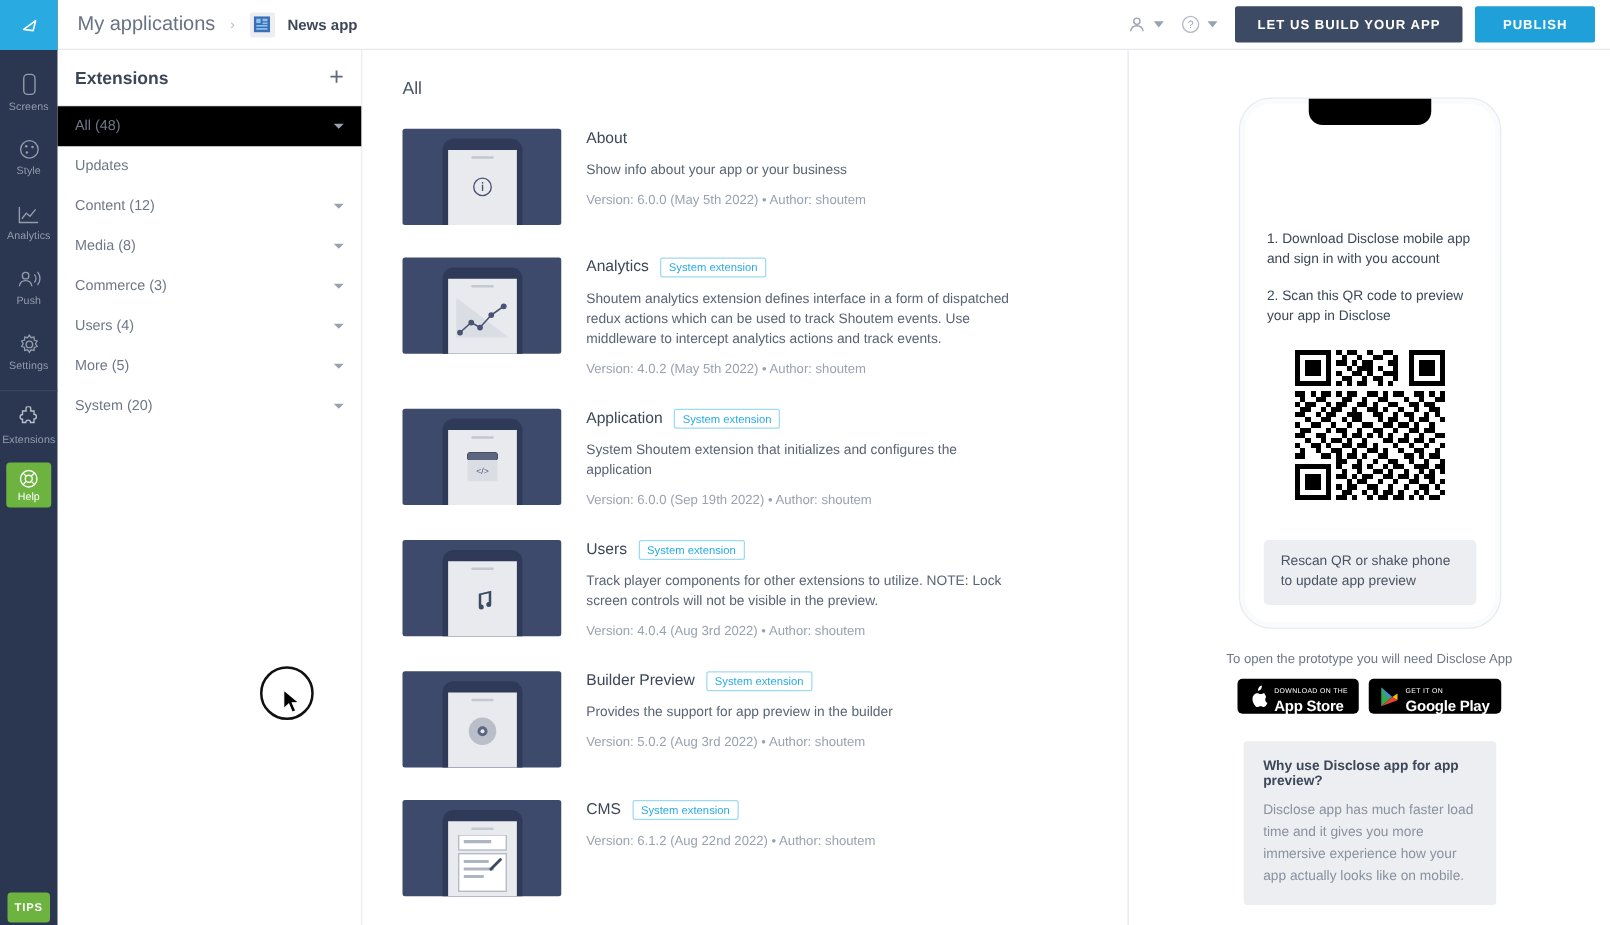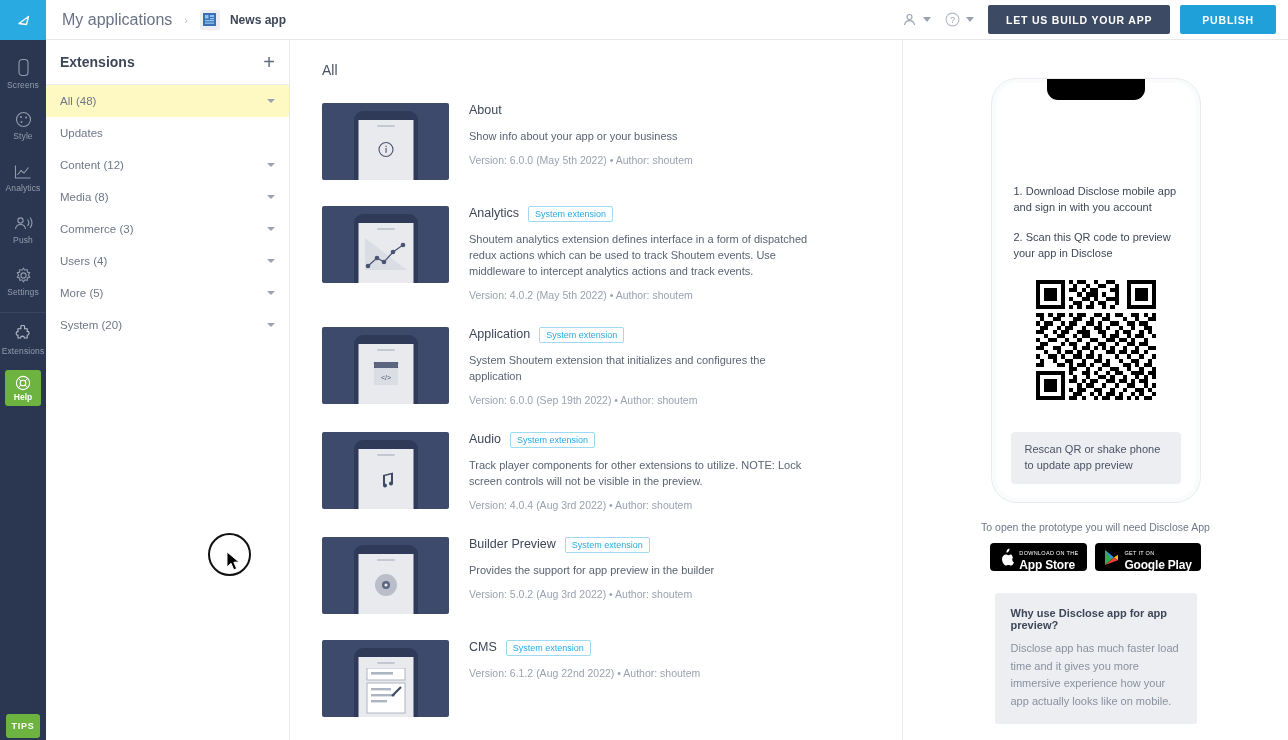--- a/index.html
+++ b/index.html
@@ -28,21 +28,21 @@
     height: 52px; display: flex; flex-direction: column;
     align-items: center; justify-content: center; gap: 3px;
     color: #8e96a8; cursor: pointer;
   }
   .rail-item .lbl { font-size: 8.5px; letter-spacing: .1px; color: #949cad; }
   .rail-item.sep { border-top: 1px solid #3a455e; margin-top: 4px; padding-top: 4px; }
   .rail-item svg { display: block; }
   .help-btn {
     margin: 6px 5px 0 5px; height: 36px; background: #6cb33f;
     border-radius: 3px; display: flex; flex-direction: column;
-    align-items: center; justify-content: center; gap: 1px; cursor: pointer; font-weight: bold;
+    align-items: center; justify-content: center; gap: 1px; cursor: pointer;
   }
   .help-btn .lbl { font-size: 8.5px; color: #ffffff; }
   .tips-btn {
     position: absolute; bottom: 2px; left: 6px; right: 6px;
     height: 24px; background: #6cb33f; border-radius: 3px;
     color: #fff; font-size: 9px; font-weight: bold; letter-spacing: .7px;
     display: flex; align-items: center; justify-content: center; cursor: pointer;
   }
 
   
@@ -85,21 +85,21 @@
     height: 44px; display: flex; align-items: center; padding: 0 14px 0 14px;
   }
   .ext-head .t { font-size: 14px; color: #3d4757; font-weight: bold; }
   .plus-btn { margin-left: auto; color: #5f6b80; font-size: 20px; line-height: 1; cursor: pointer; font-weight: 300; }
   .cat-list { border-top: 1px solid #e9ebee; }
   .cat {
     height: 32px; display: flex; align-items: center;
     padding: 0 14px 0 14px; font-size: 11.5px; color: #6e7policy; cursor: pointer;
   }
   .cat { color: #6f7787; }
-  .cat.active { background: #fef9c3; }
+  .cat.active { background: #000000; }
   .cat .car {
     margin-left: auto; width: 0; height: 0;
     border-left: 4px solid transparent; border-right: 4px solid transparent;
     border-top: 4px solid #9aa2b1;
   }
 
   
   .main {
     flex: 1; min-width: 0; background: #fff; border-right: 1px solid #e6e8ec;
     overflow: hidden; position: relative; padding: 0 0 0 32px;
@@ -423,21 +423,21 @@
                 <div class="screen"></div>
                 <div class="notch"></div>
               <div class="glyph" style="top:40px">
                 <svg width="18" height="18" viewBox="0 0 18 18">
                     <path d="M6 13.5 A2 2 0 1 0 8 11.5 L8 4 L14 2.5 L14 9.5 A2 2 0 1 0 16 11.5 L16 0.5 L6 3 Z" fill="#3d4a63"></path>
                   </svg>
               </div>
             </div>
             <div class="info">
               <div class="name-row">
-                <span class="ename">Audio</span>
+                <span class="ename">Users</span>
                 <span class="sysbadge">System extension</span>
               </div>
               <div class="edesc">Track player components for other extensions to utilize. NOTE: Lock screen controls will not be visible in the preview.</div>
               <div class="emeta">Version: 4.0.4 (Aug 3rd 2022) • Author: shoutem</div>
             </div>
           </div>
 
           <div class="ext-row">
             <div class="thumb">
               <div class="phone"></div>

